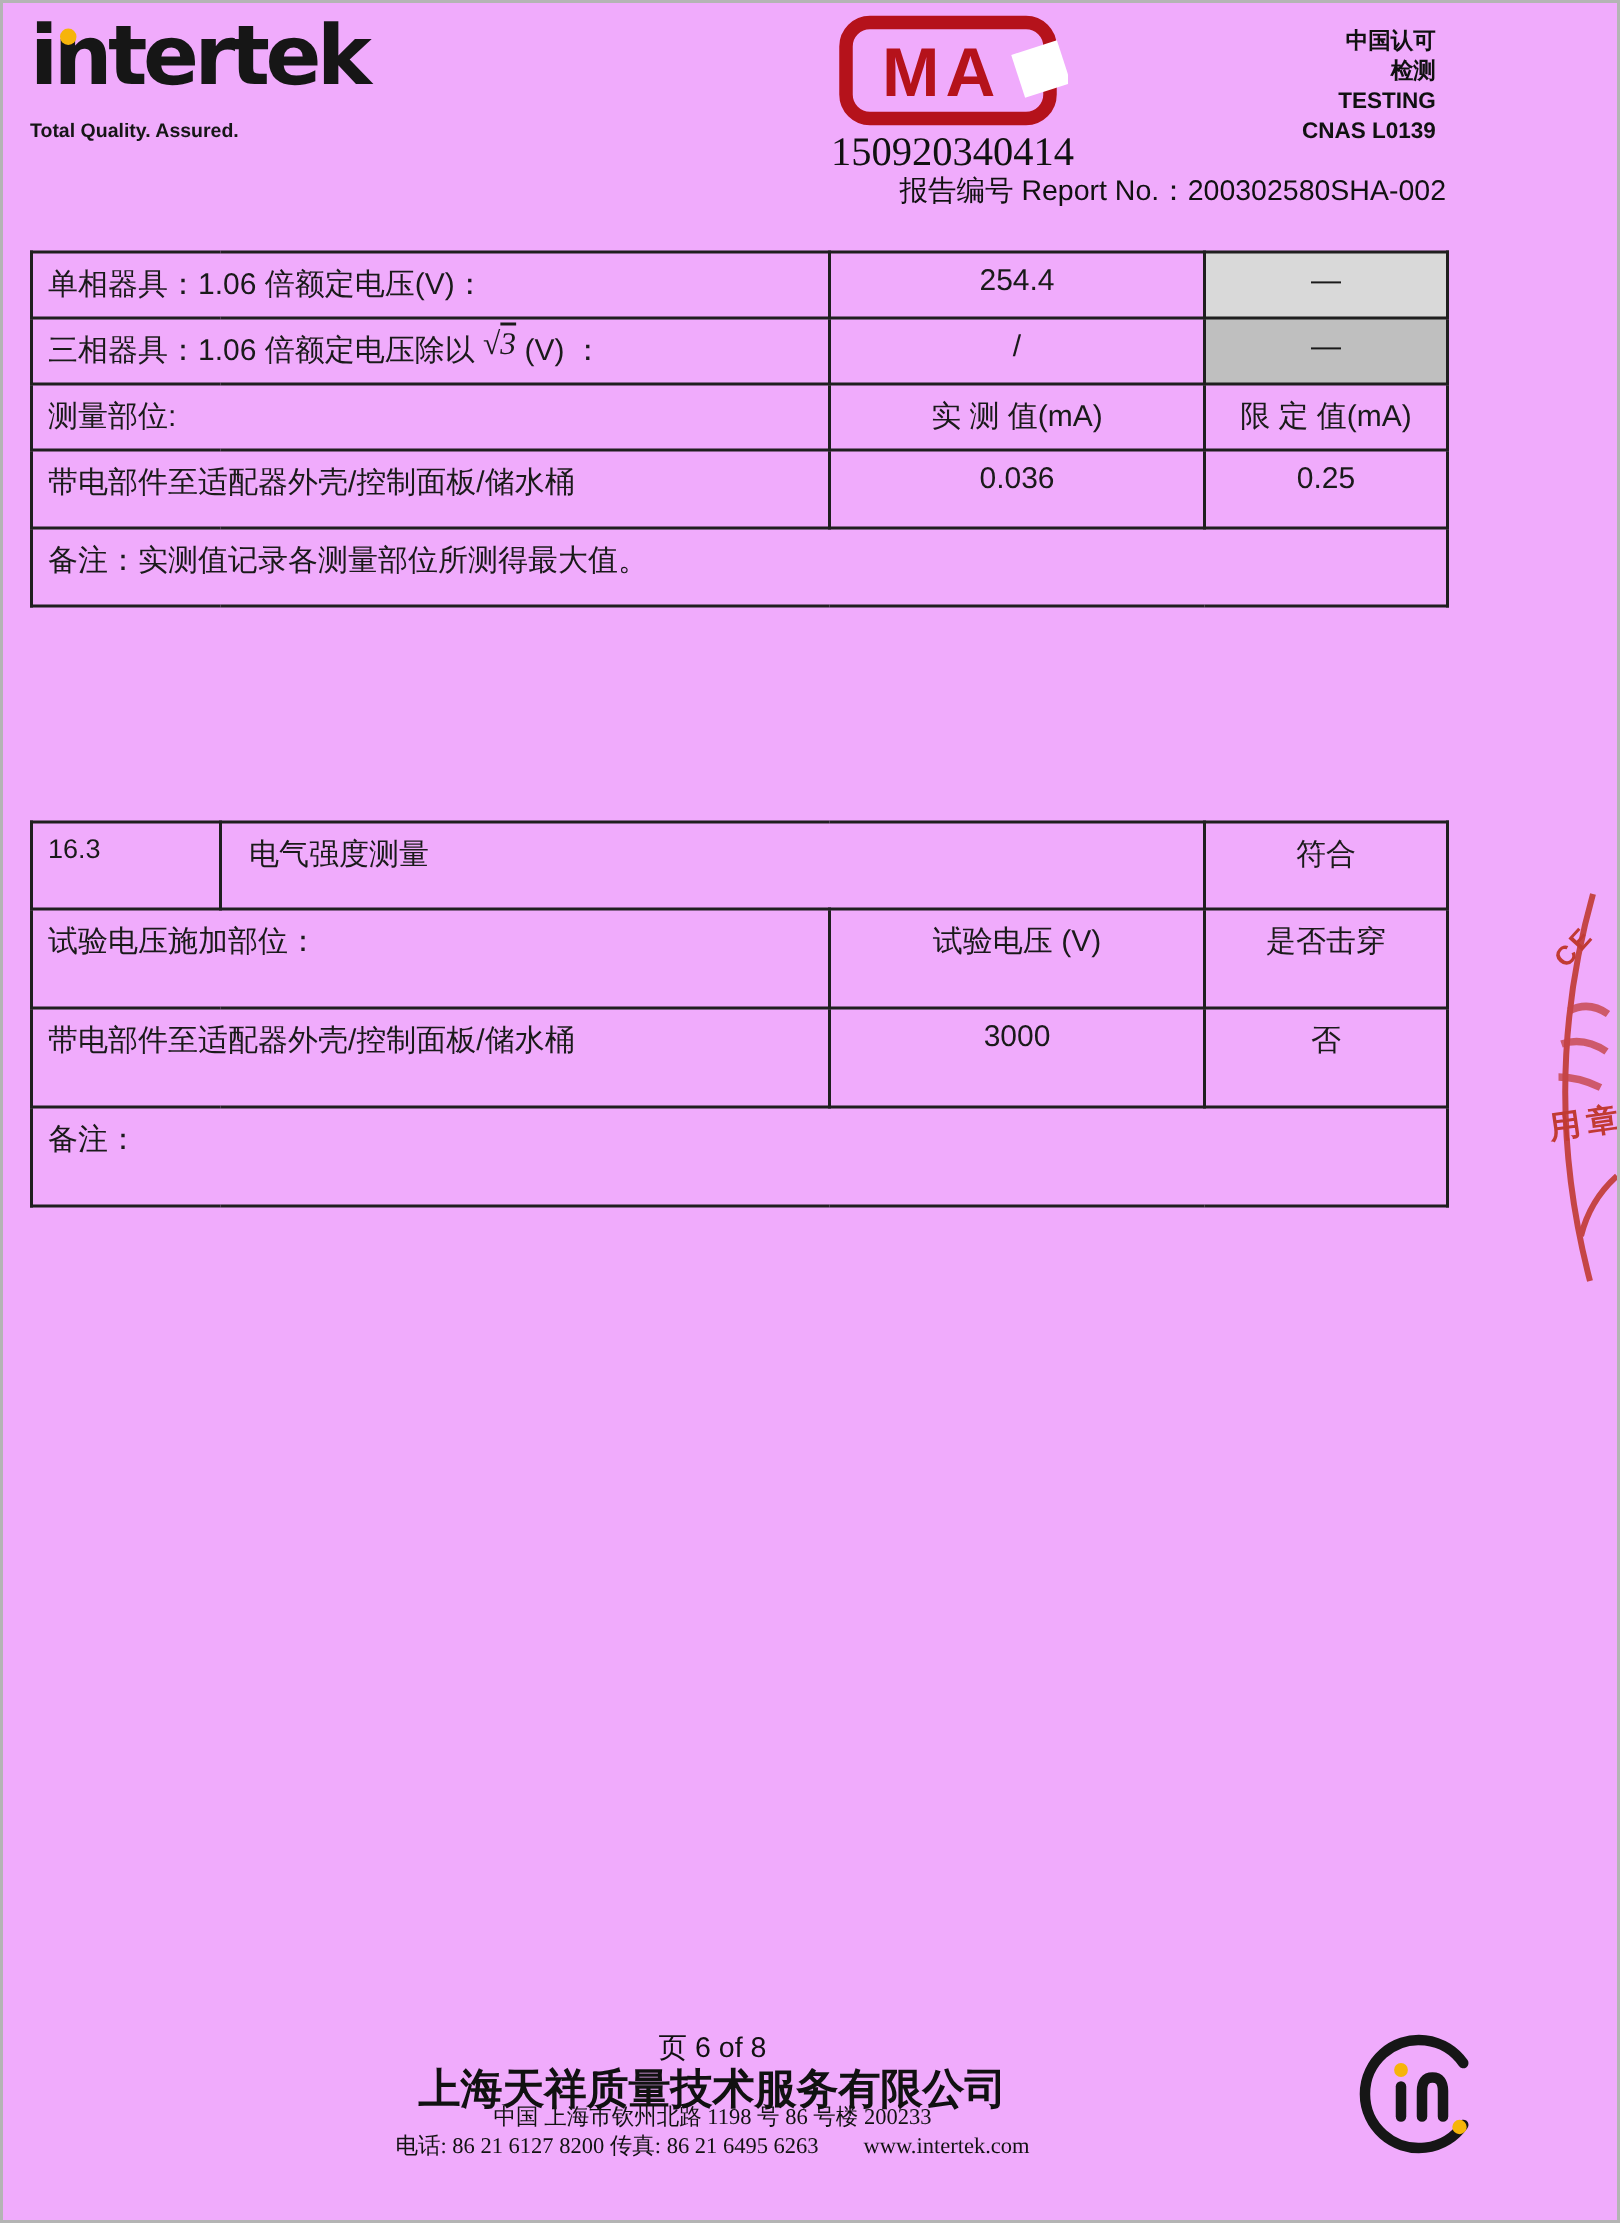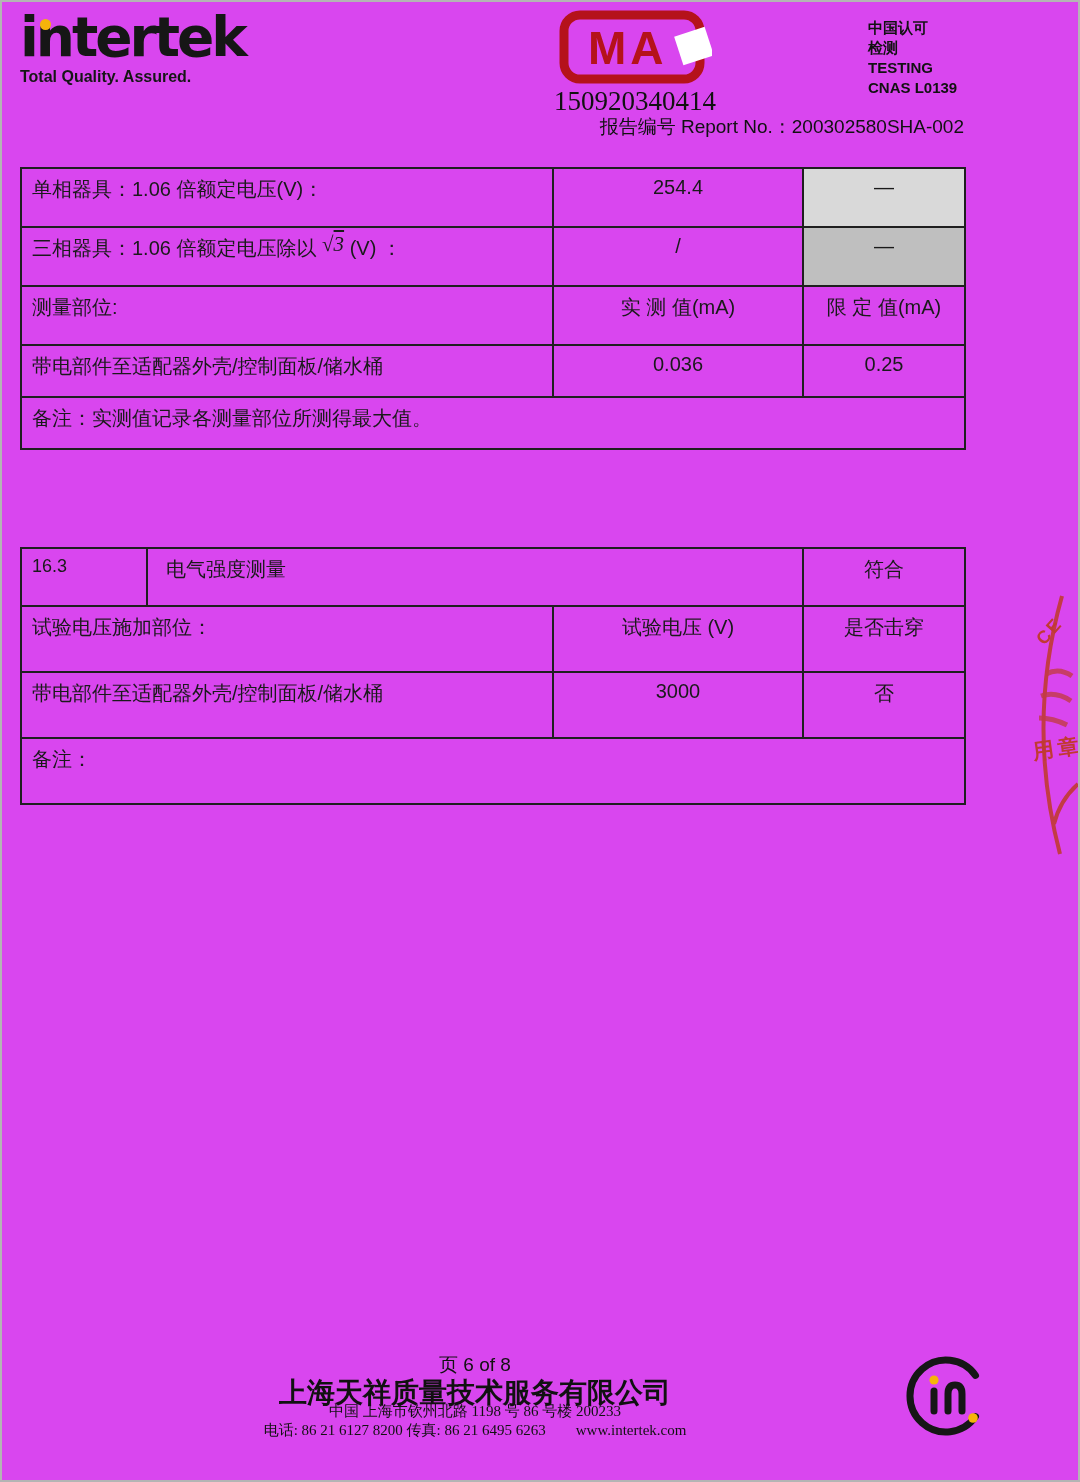--- a/index.html
+++ b/index.html
@@ -1,55 +1,55 @@
 <!DOCTYPE html>
 <html><head>
 <meta charset="utf-8">
 <style>
   * { margin:0; padding:0; box-sizing:border-box; }
   html,body { background:#e8e8e8; }
   body { font-family:"Liberation Sans","DejaVu Sans",sans-serif; color:#1a1a1a; }
   .page {
     position:relative; width:1080px; height:1482px; margin:0 auto;
-    background:#d946ef; border:2px solid #b4b4b4; overflow:hidden;
+    background:#f0abfc; border:2px solid #b4b4b4; overflow:hidden;
   }
 
   
   .brand { position:absolute; left:18px; top:8px; }
   .brand-word {
     font-size:55px; font-weight:bold; letter-spacing:-3px; color:#161616;
     font-family:"DejaVu Sans","Liberation Sans",sans-serif; line-height:1.0;
   }
   .brand-dot { position:absolute; left:20px; top:9px; width:11px; height:11px;
     border-radius:50%; background:#f6b40a; }
-  .brand-tagline { font-size:16px; font-weight:bold; margin-top:3px; color:#161616; }
+  .brand-tagline { font-size:13px; font-weight:bold; margin-top:14px; color:#161616; }
 
   .cma-logo { position:absolute; left:552px; top:5px;text-align:right; }
   .cma-number {
     position:absolute; left:548px; top:84px; width:166px; text-align:right;
     font-family:"Liberation Serif","DejaVu Serif",serif; font-size:27px; color:#111;
   }
   .cnas-logo { position:absolute; left:728px; top:12px; }
   .accred { position:absolute; left:866px; top:16px; font-size:15px; font-weight:bold;
-    line-height:20px; color:#111; }
+    line-height:20px; color:#111;text-align:right; }
   .report-line { position:absolute; left:18px; top:112px; width:944px;
     text-align:right; font-size:19px; color:#111; }
 
   
   table { position:absolute; left:18px; border-collapse:collapse; table-layout:fixed;
     width:944px; font-size:20px; }
   #table-leakage { top:165px; }
   #table-strength { top:545px;padding-left:20px; }
   td { border:2px solid #1f1f1f; vertical-align:top; padding:7px 10px 0 10px; }
   td.center { text-align:center; }
   td.sectno { font-size:18px; }
   td.title-cell { padding-left:18px; }
   td.gray-light { background:#d9d9d9; }
   td.gray-dark  { background:#bfbfbf; }
-  tr.h53 { height:53px; } tr.h57 { height:59px;border-radius:17px; } tr.h52 { height:52px; }
+  tr.h53 { height:53px; } tr.h57 { height:44px;border-radius:17px; } tr.h52 { height:52px; }
   tr.h55 { height:66px;margin-left:10px; } tr.h58 { height:58px; }
   .formula { font-family:"Liberation Serif","DejaVu Serif",serif; font-style:italic;
     position:relative; top:-4px; font-size:21px; }
   .formula .radicand { text-decoration:overline; }
 
   
   .stamp { position:absolute; right:0; top:592px; width:46px; height:262px;
     overflow:hidden; pointer-events:none; }
 
   

